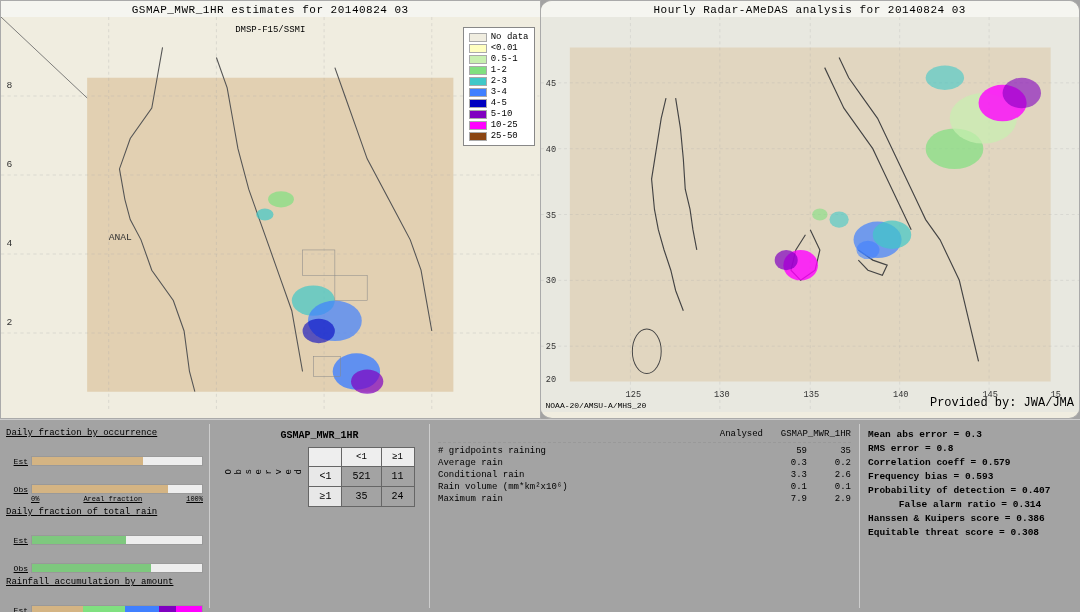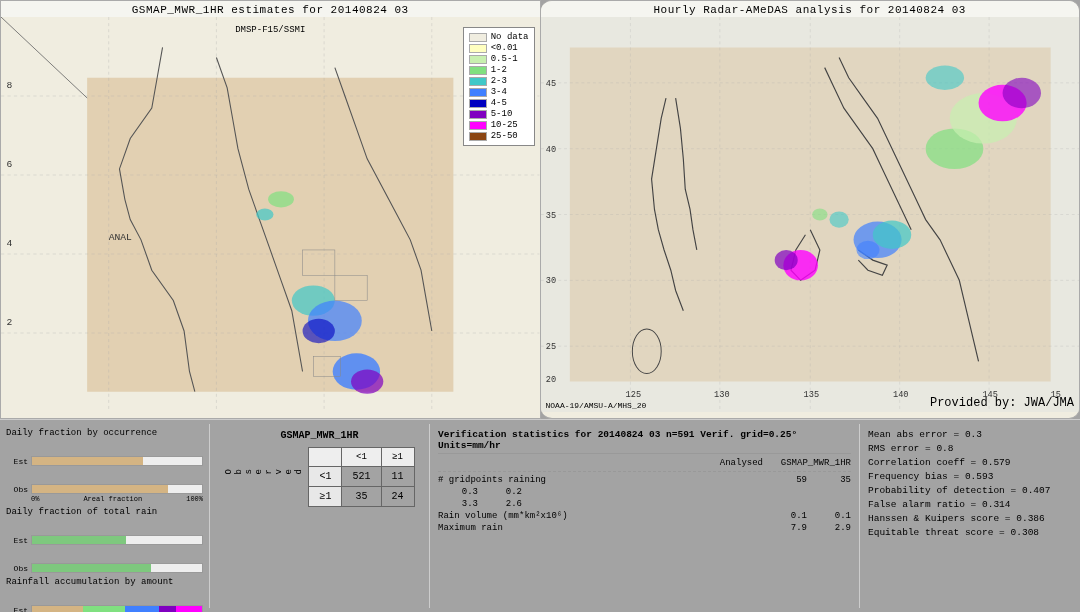--- a/index.html
+++ b/index.html
@@ -90,20 +90,21 @@
     }
 
     
     .charts-panel {
       width: 210px;
       padding: 4px 6px;
       border-right: 1px solid #ccc;
       display: flex;
       flex-direction: column;
       justify-content: space-around;
+      text-decoration: underline;
     }
 
     .chart-section {
       margin-bottom: 4px;
     }
 
     .chart-title {
       font-size: 9px;
       font-family: 'Courier New', monospace;
       margin-bottom: 2px;
@@ -233,29 +234,31 @@
       border-top: 1px dashed #999;
       margin: 3px 0;
     }
 
     
     .metrics-panel {
       width: 220px;
       padding: 5px 8px;
       font-family: 'Courier New', monospace;
       font-size: 9.5px;
+      font-weight: bold;
     }
 
     .metric-row {
       margin-bottom: 3px;
       white-space: nowrap;
     }
 
     .metric-highlight {
       font-size: 9.5px;
+      text-align: center;
     }
 
     
     .map-svg {
       width: 100%;
       height: 100%;
     }
 
     .provided-by {
       position: absolute;
@@ -442,21 +445,21 @@
           <text x="5" y="263" font-size="9" fill="#333" font-family="Courier New">30</text>
           <text x="5" y="328" font-size="9" fill="#333" font-family="Courier New">25</text>
           <text x="5" y="360" font-size="9" fill="#333" font-family="Courier New">20</text>
           <text x="88" y="375" font-size="9" fill="#333" font-family="Courier New">125</text>
           <text x="180" y="375" font-size="9" fill="#333" font-family="Courier New">130</text>
           <text x="273" y="375" font-size="9" fill="#333" font-family="Courier New">135</text>
           <text x="366" y="375" font-size="9" fill="#333" font-family="Courier New">140</text>
           <text x="459" y="375" font-size="9" fill="#333" font-family="Courier New">145</text>
           <text x="530" y="375" font-size="9" fill="#333" font-family="Courier New">15</text>
         </svg>
-        <div class="noaa-label">NOAA-19/AMSU-A/MHS_20</div>
+        <div class="noaa-label">NOAA-20/AMSU-A/MHS_20</div>
         <div class="provided-by">Provided by: JWA/JMA</div>
       </div>
     </div>
 
   </div>
 
   <div class="bottom-row">
 
     <div class="charts-panel">
       <div class="chart-section">
@@ -543,38 +546,39 @@
               <td class="cell-header">≥1</td>
               <td>35</td>
               <td>24</td>
             </tr>
           </tbody>
         </table>
       </div>
     </div>
 
     <div class="stats-panel">
-      <div class="stats-title">Verification statistics for 20140824 03  n=591  Verif. grid=0.25°  Units=mm/hr</div>
       <div style="display:flex;gap:8px;margin-bottom:0;">
         <div style="flex:2;"></div>
         <div style="width:50px;text-align:right;font-size:9px;">Analysed</div>
         <div style="width:80px;text-align:right;font-size:9px;">GSMAP_MWR_1HR</div>
       </div>
       <div class="stats-divider"></div>
 
       <div class="stats-row">
         <span class="stats-row-label"># gridpoints raining</span>
         <span class="stats-row-val">59</span>
         <span class="stats-row-val">35</span>
       </div>
       <div class="stats-row">
+        <span class="stats-row-label">Average rain</span>
         <span class="stats-row-val">0.3</span>
         <span class="stats-row-val">0.2</span>
       </div>
       <div class="stats-row">
+        <span class="stats-row-label">Conditional rain</span>
         <span class="stats-row-val">3.3</span>
         <span class="stats-row-val">2.6</span>
       </div>
       <div class="stats-row">
         <span class="stats-row-label">Rain volume (mm*km²x10⁶)</span>
         <span class="stats-row-val">0.1</span>
         <span class="stats-row-val">0.1</span>
       </div>
       <div class="stats-row">
         <span class="stats-row-label">Maximum rain</span>

